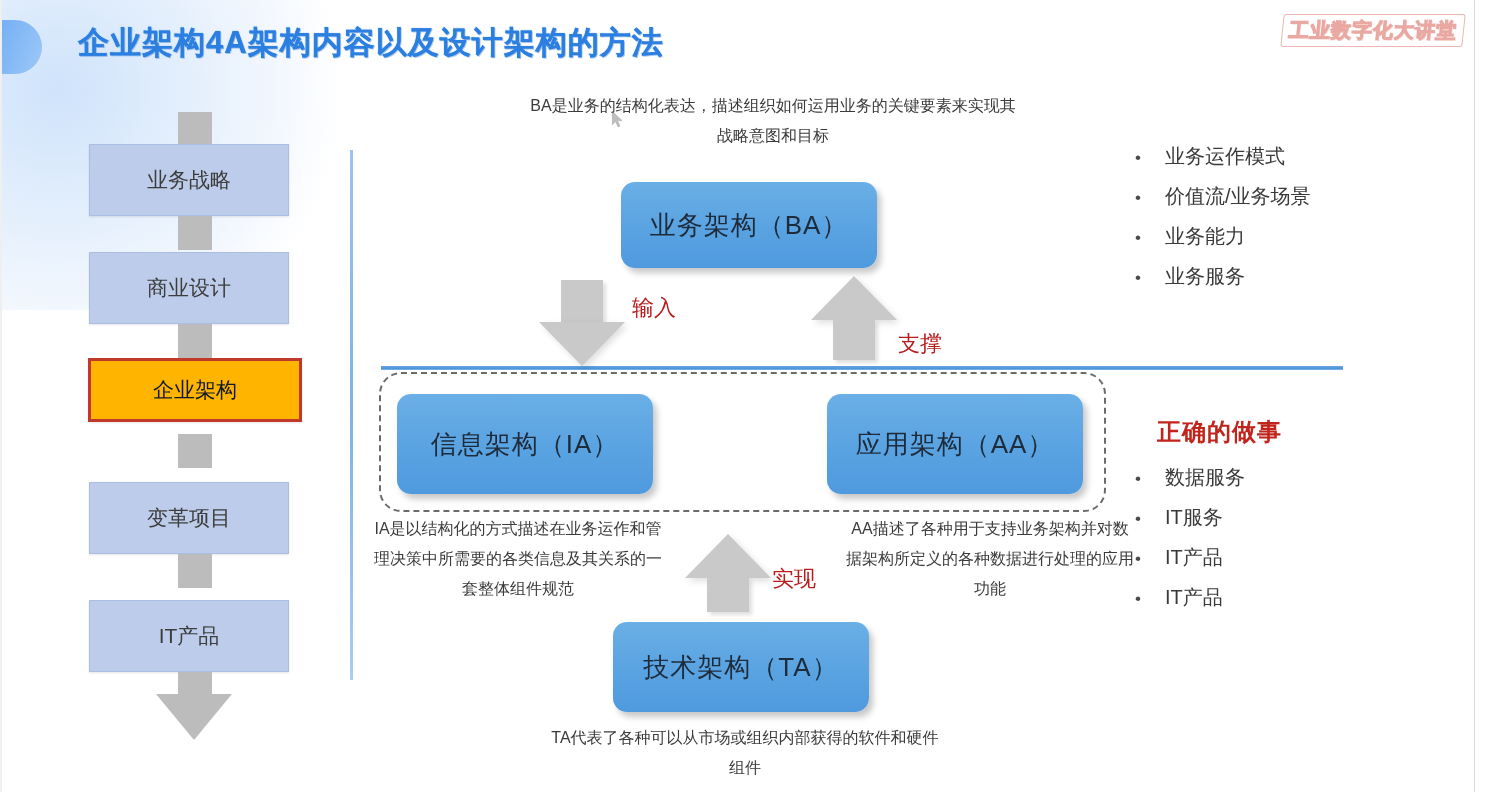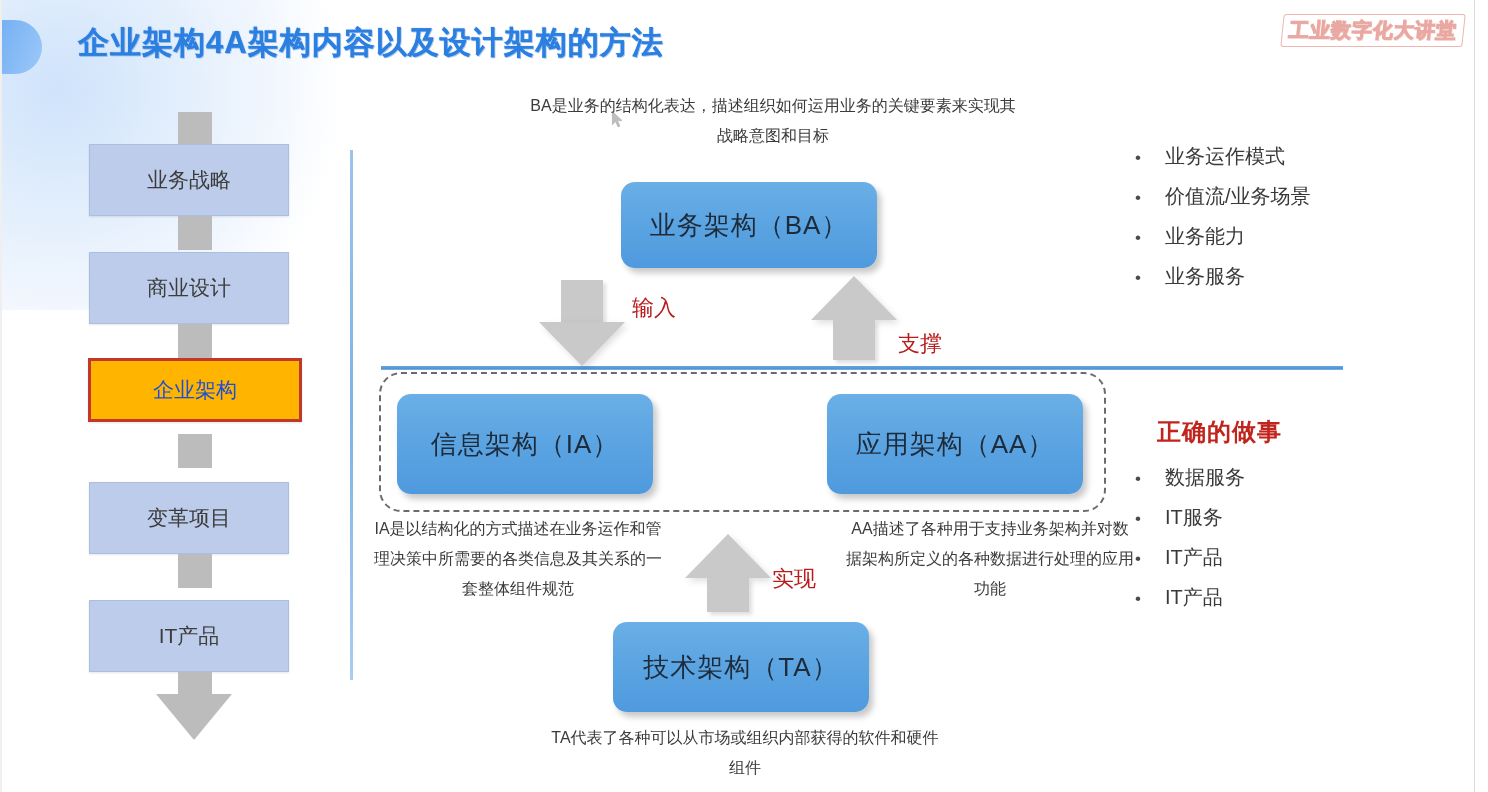--- a/index.html
+++ b/index.html
@@ -59,21 +59,21 @@
   .flow-box {
     position:absolute; left:89px; width:200px; height:72px;
     background:#bcccea; border:1px solid #aabee3;
     display:flex; align-items:center; justify-content:center;
     font-size: 21px; color:#3d3d3d;
     box-shadow: 0 1px 2px rgba(0,0,0,.10);
   }
   .flow-box.active {
     background:#ffb400; border:3px solid #c0392b;
     left:88px; width:214px; height:64px;
-    color:#1d4ed8;
+    color:#0f172a;
   }
   .flow-conn {
     position:absolute; left:178px; width:34px; height:34px;
     background:#bcbcbc;
   }
   #flow-arrow-end {
     position:absolute; left:156px; width:0; height:0;
     border-left:38px solid transparent; border-right:38px solid transparent;
     border-top:46px solid #bcbcbc;
   }

